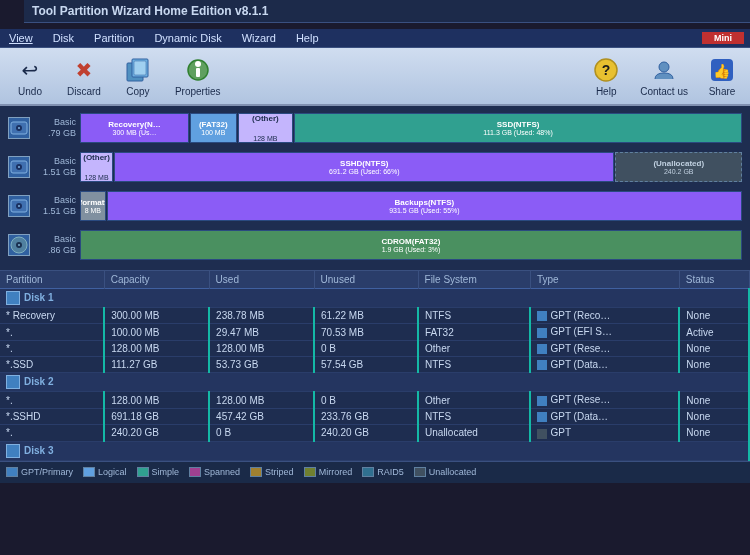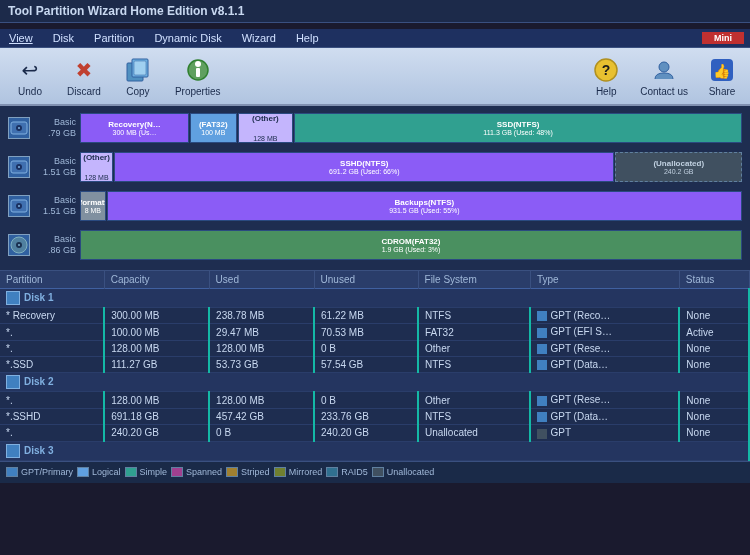--- a/index.html
+++ b/index.html
@@ -13,20 +13,21 @@
     }
 
     
     #title-bar {
       background: #1c2a4a;
       color: #c8d8f0;
       padding: 4px 8px;
       font-size: 12px;
       font-weight: bold;
       border-bottom: 1px solid #3a5080;
+      margin-left: 24px;
     }
 
     
     #menu-bar {
       background: #1e3060;
       color: #d0e0ff;
       display: flex;
       align-items: center;
       padding: 2px 6px;
       gap: 14px;
@@ -202,21 +203,21 @@
       vertical-align: middle;
     }
 
     
     #legend {
       background: #1a2a48;
       border-top: 1px solid #3a5080;
       display: flex;
       align-items: center;
       padding: 3px 6px;
-      gap: 4px;
+      gap: 10px;
       height: 22px;
     }
     .legend-item {
       display: flex;
       align-items: center;
       gap: 3px;
       color: #a0b8d8;
       font-size: 9px;
     }
     .legend-box {

